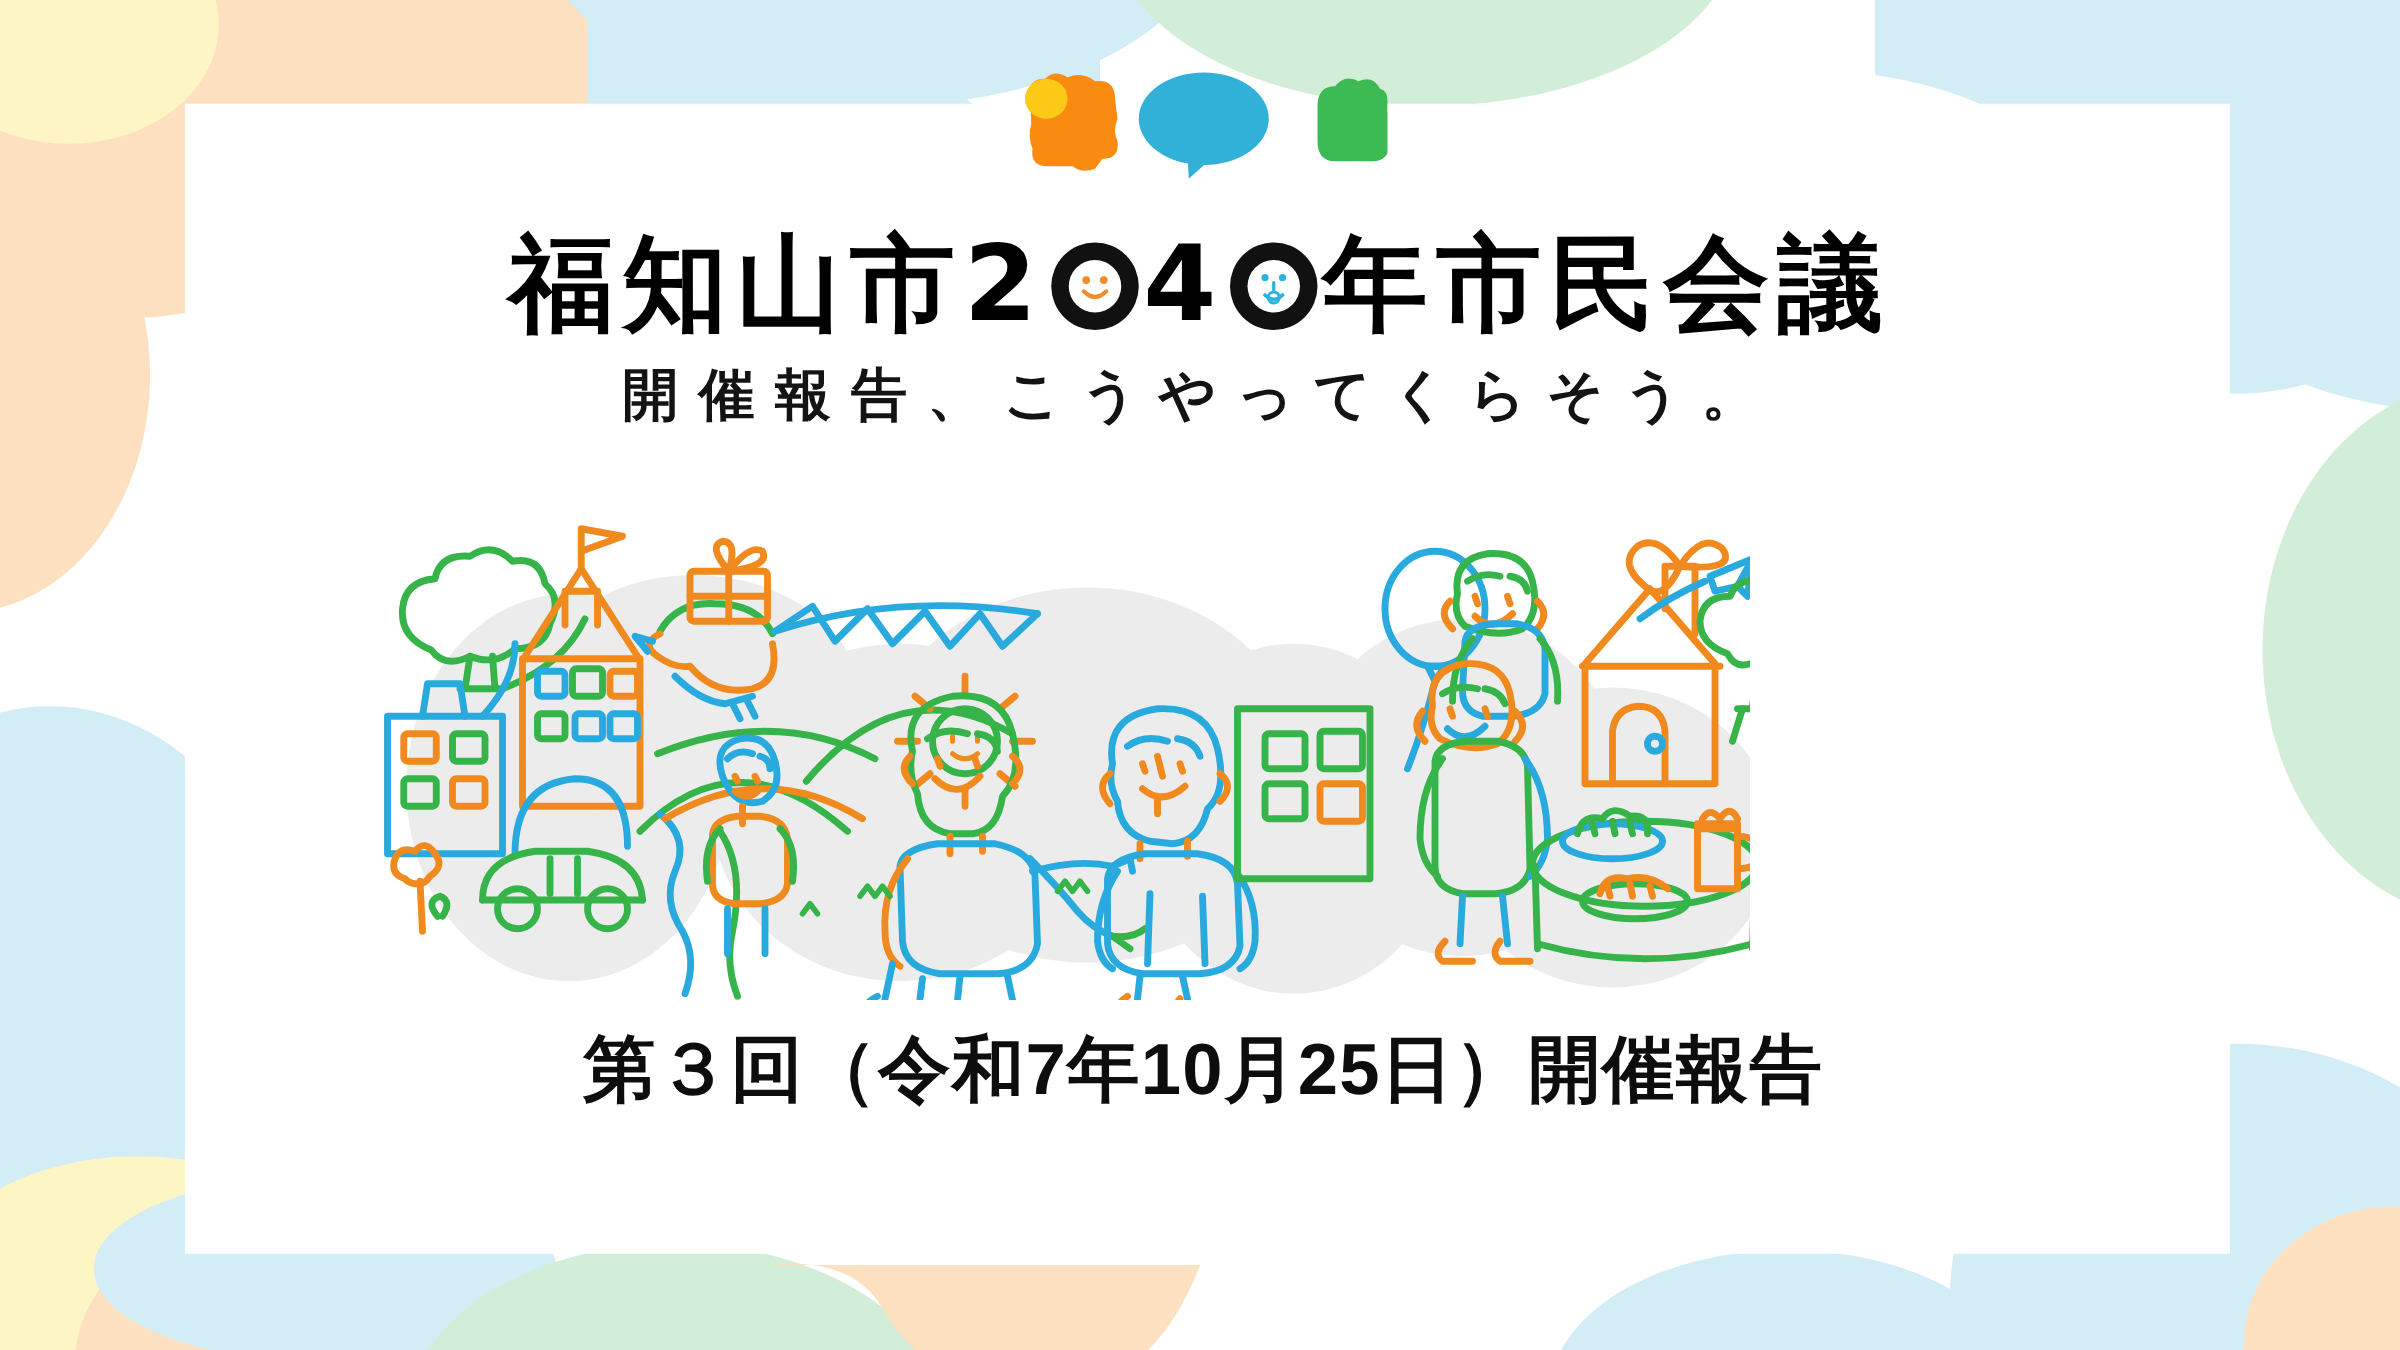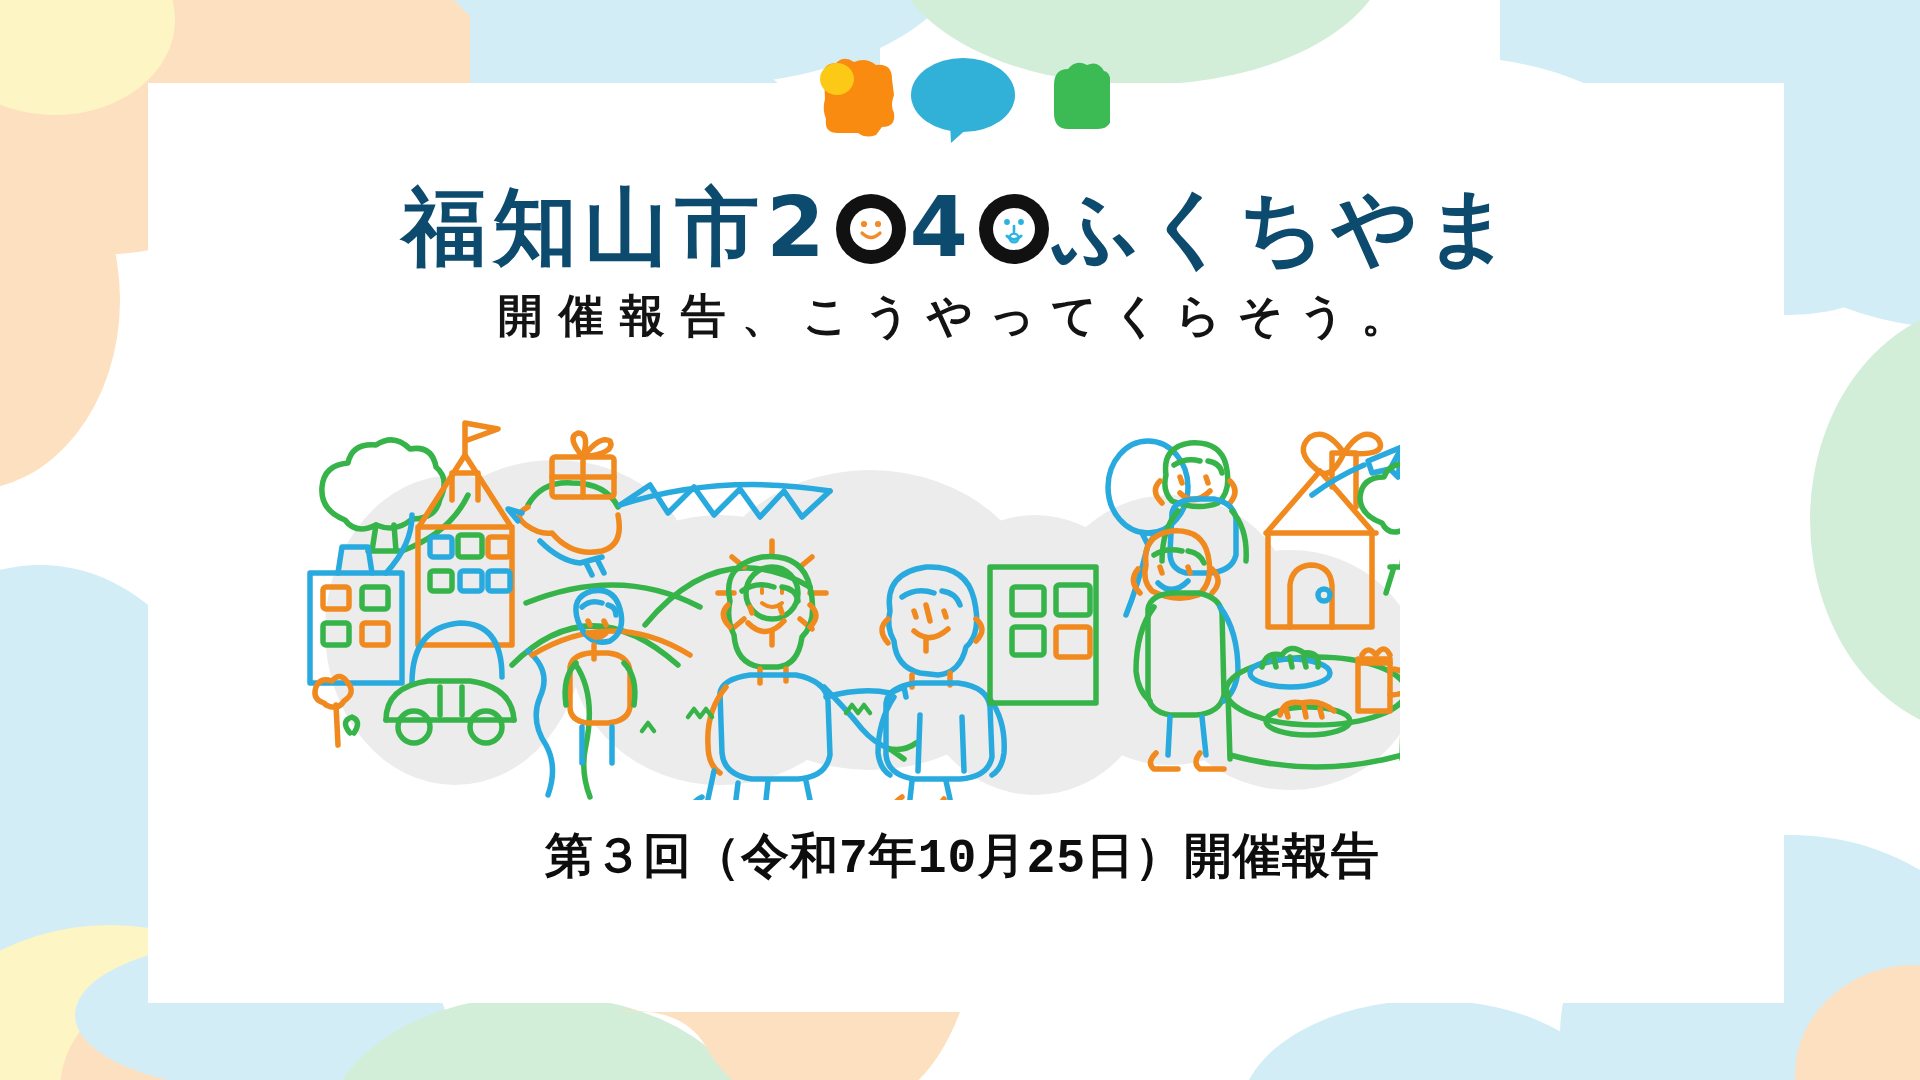--- a/index.html
+++ b/index.html
@@ -33,21 +33,21 @@
   
   #title-block {
     position:absolute; left:0; right:0; top:180px;
     text-align:center; z-index:3;
   }
   #main-title {
     font-family:"DejaVu Sans","Liberation Sans",sans-serif;
     font-size:84px;
     font-weight:700;
     letter-spacing:7px;
-    color:#0c4a6e;
+    color:#000000;
     line-height:1.12;
     white-space:nowrap;
     display:inline-flex;
     align-items:center;
     justify-content:center;
   }
   .zero-face { position:relative; display:inline-block; width:78px; height:84px; vertical-align:middle; }
   #sub-title {
     margin-top:12px;
     font-family:"DejaVu Sans","Liberation Sans",sans-serif;
@@ -71,22 +71,22 @@
   #banner {
     position:absolute;
     left:340px; top:812px;
     width:1245px; height:88px;
     background:#ffffff;
     border-radius:20px;
     display:flex; align-items:center; justify-content:center;
     z-index:4;
   }
   #banner-text {
-    font-family:Liberation Mono, monospace;
-    font-size:48px;
+    font-family:Liberation Sans, sans-serif;
+    font-size:58px;
     font-weight:700;
     color:#0d0d0d;
     letter-spacing:1px;
     white-space:nowrap;
   }
 </style>
 </head>
 <body>
 
 <div id="bg">
@@ -160,21 +160,21 @@
       <svg width="78" height="84" viewBox="0 0 78 84">
         <circle cx="39" cy="44" r="35" fill="#111111"></circle>
         <circle cx="39" cy="44" r="21" fill="#ffffff"></circle>
         <circle cx="32" cy="37" r="2.9" fill="#2bb3e0"></circle>
         <circle cx="46" cy="37" r="2.9" fill="#2bb3e0"></circle>
         <path d="M39 41 L39 47" stroke="#2bb3e0" stroke-width="2.6" stroke-linecap="round"></path>
         <path d="M32 51 Q39 58 46 51" stroke="#2bb3e0" stroke-width="3" fill="none" stroke-linecap="round"></path>
         <circle cx="39" cy="53" r="4.4" stroke="#2bb3e0" stroke-width="2.4" fill="none"></circle>
       </svg>
     </span>
-    <span>ふくちやま</span>
+    <span>年市民会議</span>
   </div>
   <div id="sub-title">開催報告、こうやってくらそう。</div>
 </div>
 
 <div id="illustration">
   <svg viewBox="0 0 1110 385">
     <g fill="none" stroke-linecap="round" stroke-linejoin="round" stroke-width="5.5">
 
       <g stroke="none">
         <ellipse cx="165" cy="215" rx="130" ry="155" fill="#ececec"></ellipse>

